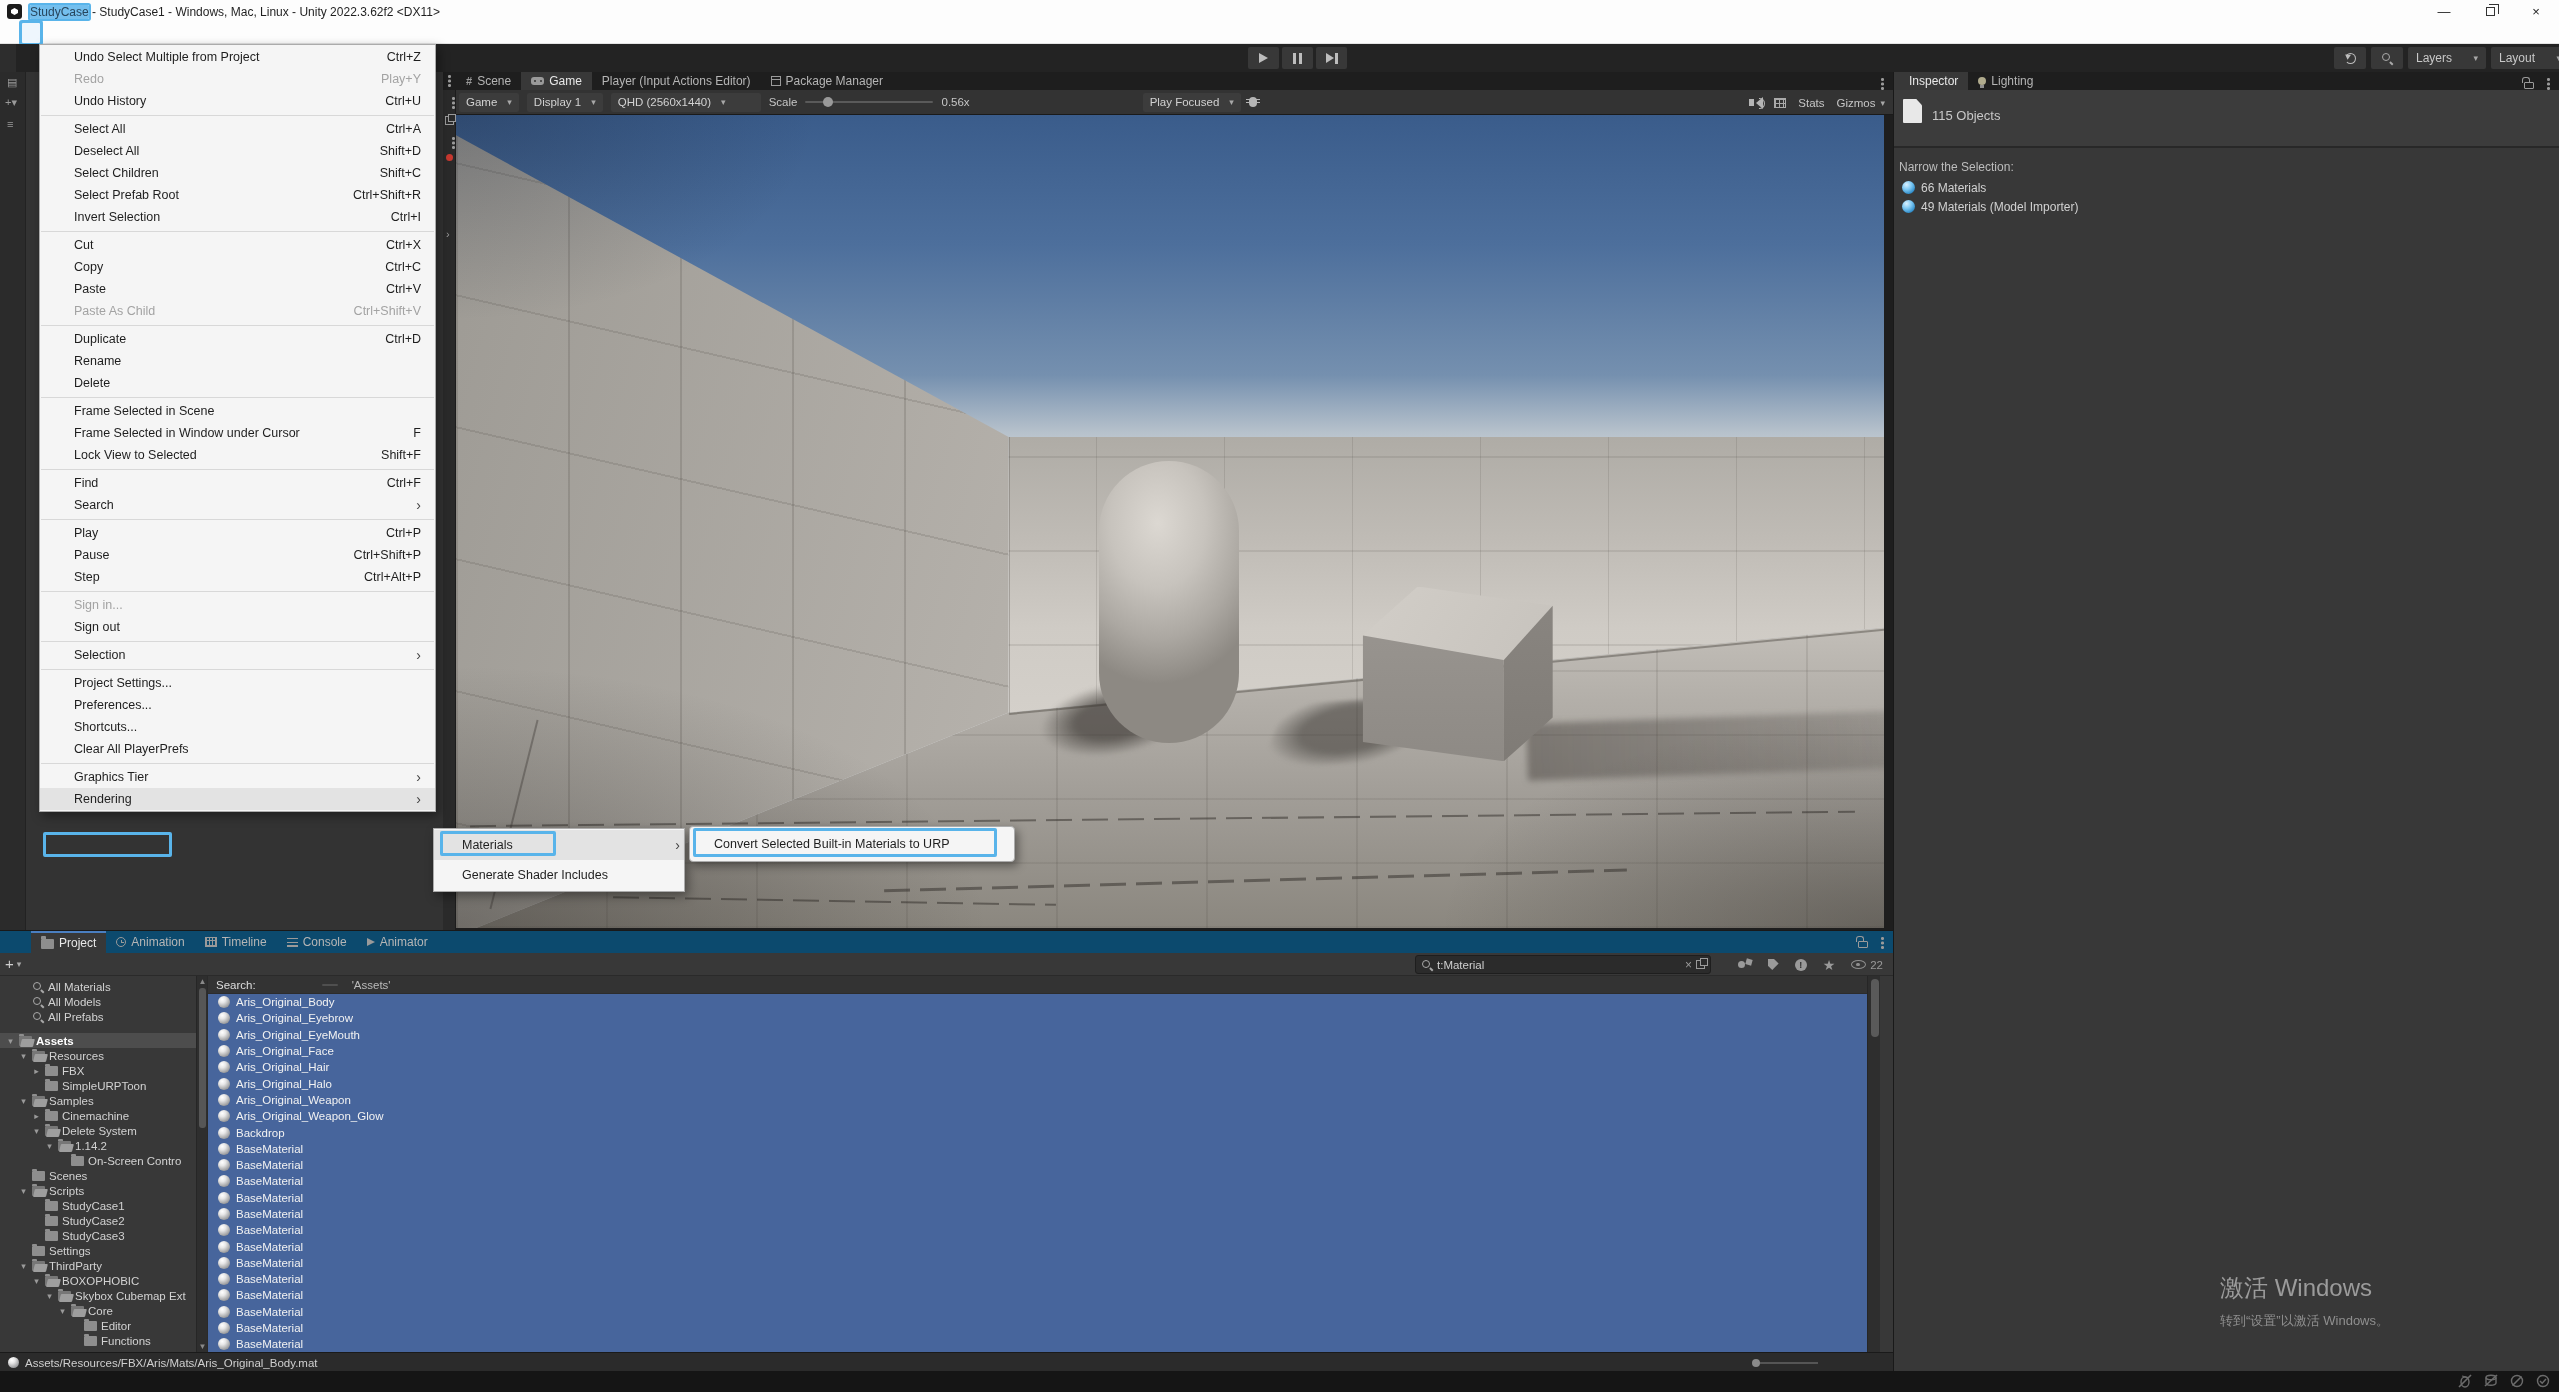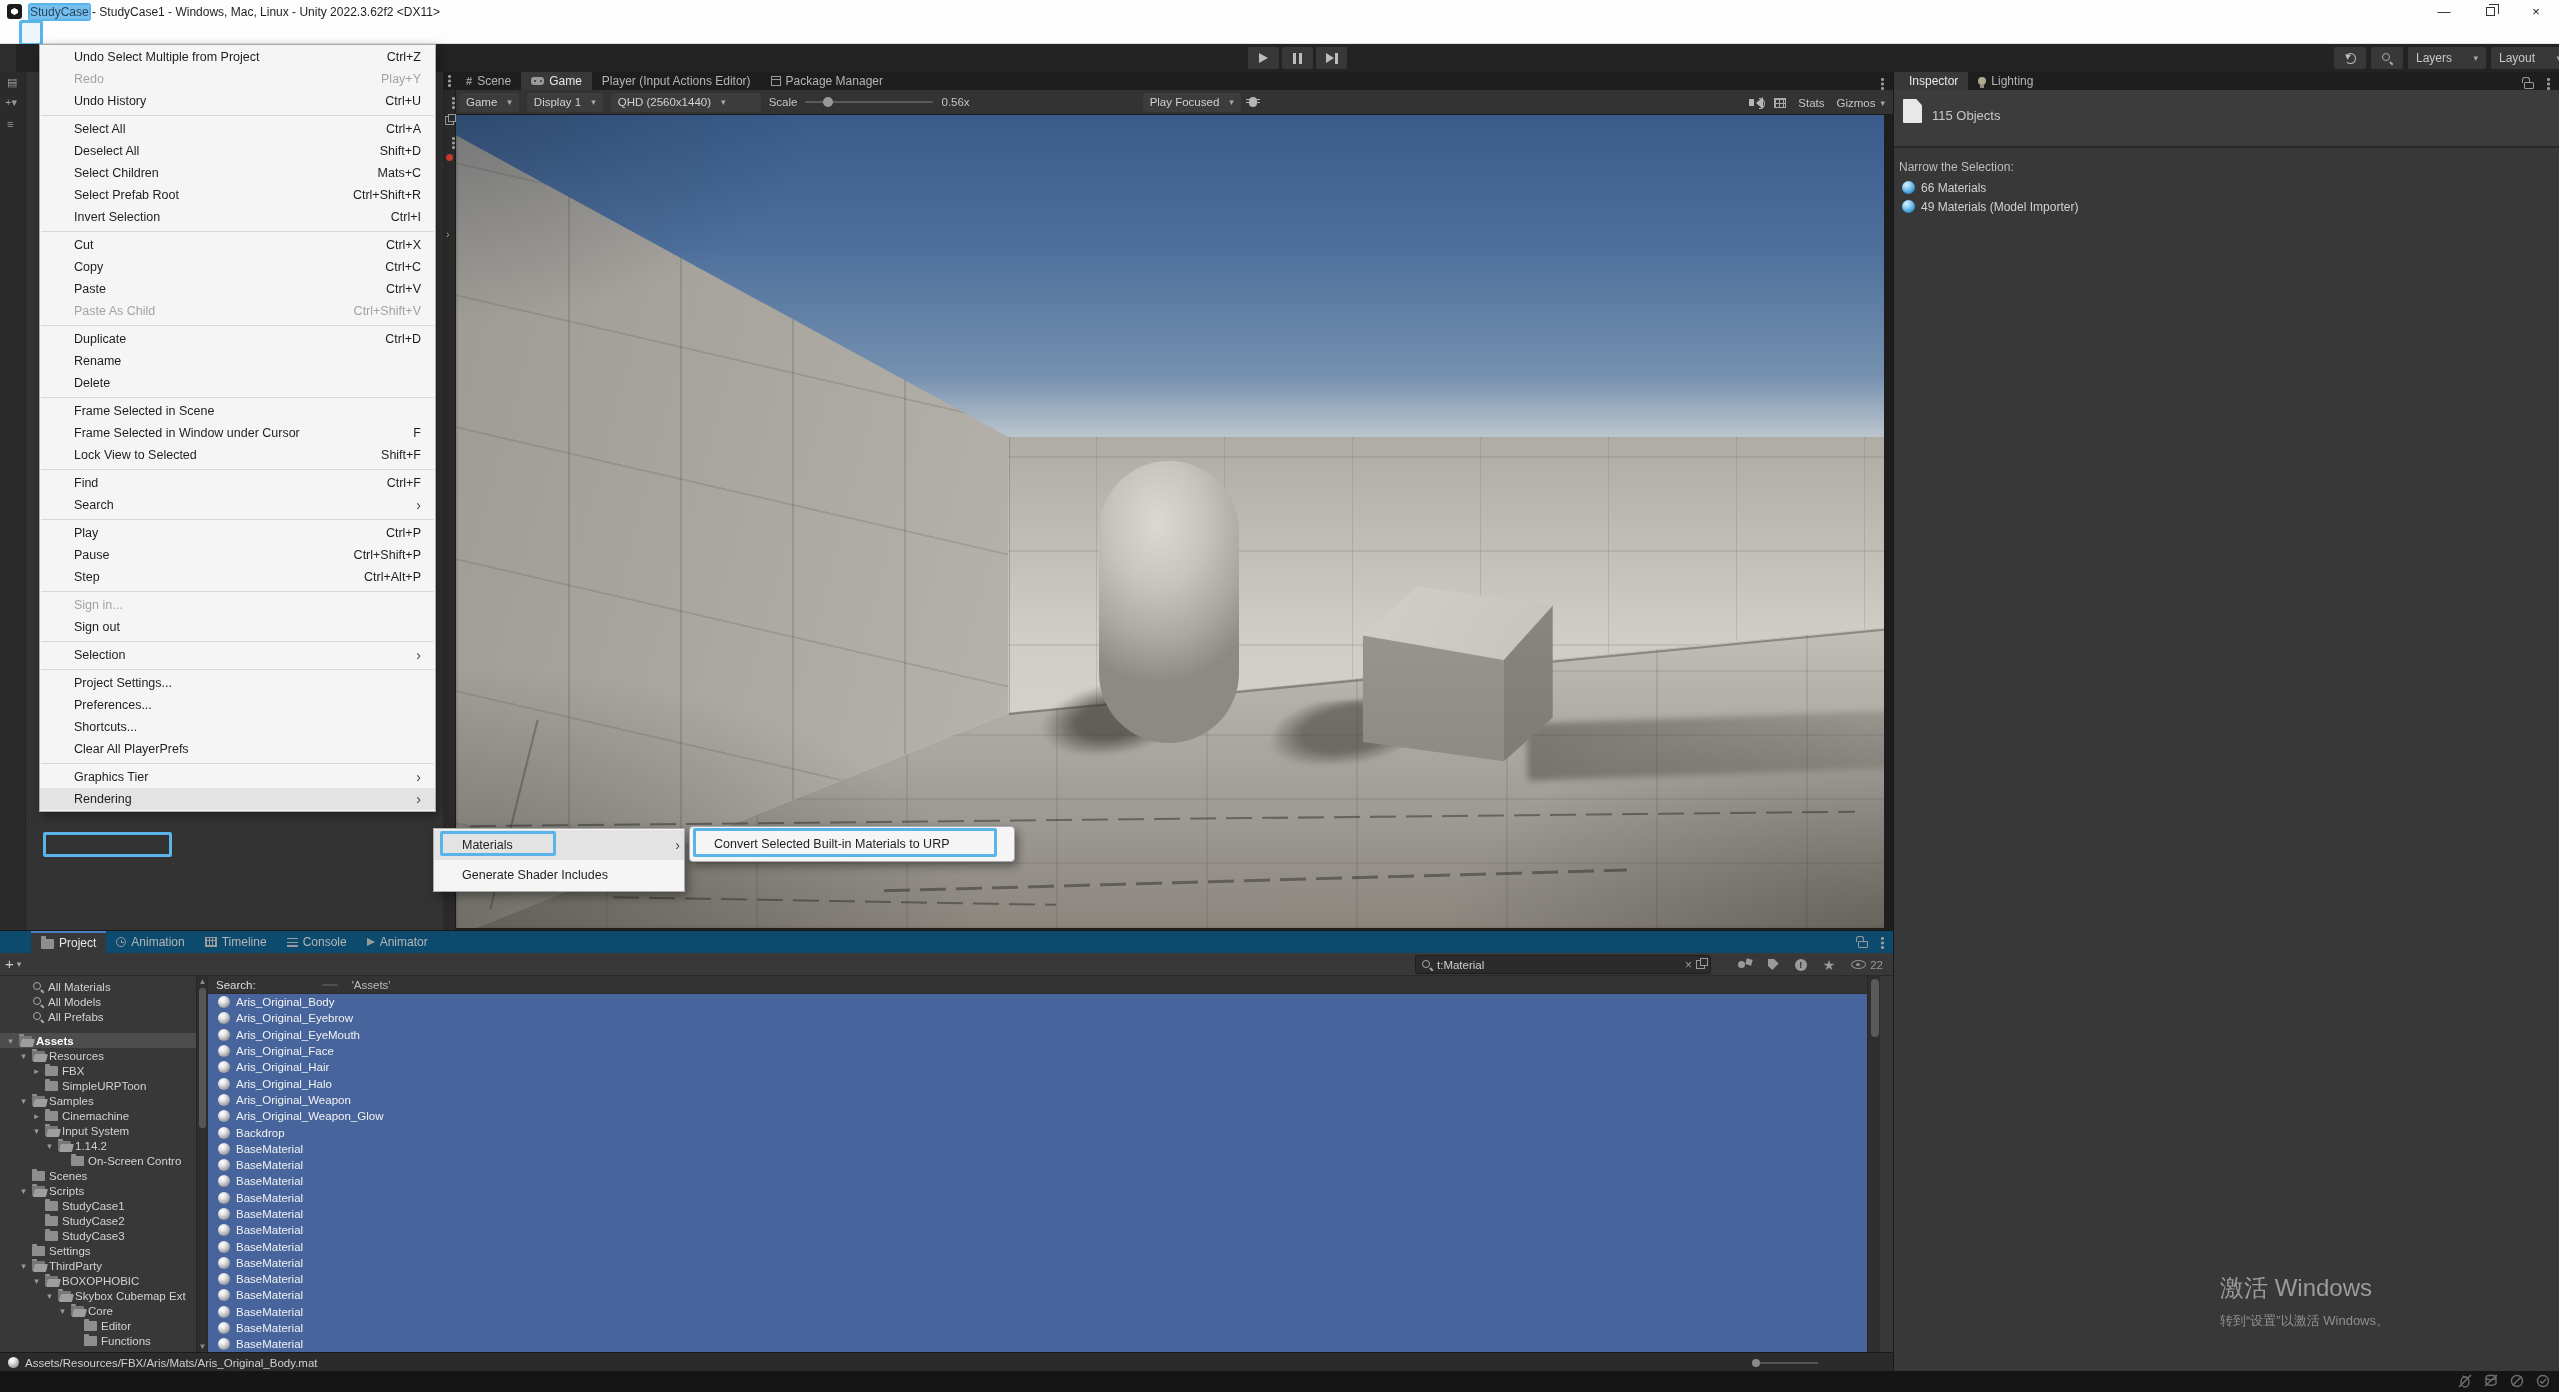--- a/index.html
+++ b/index.html
@@ -576,21 +576,21 @@
             <span class="t-label">Samples</span>
           </div>
           <div class="tree-row" style="--d: 2;">
             <span class="t-arrow ar-right"></span>
             <span class="ic-folder"></span>
             <span class="t-label">Cinemachine</span>
           </div>
           <div class="tree-row" style="--d: 2;">
             <span class="t-arrow ar-down"></span>
             <span class="ic-folder-open"></span>
-            <span class="t-label">Input System</span>
+            <span class="t-label">Delete System</span>
           </div>
           <div class="tree-row" style="--d: 3;">
             <span class="t-arrow ar-down"></span>
             <span class="ic-folder-open"></span>
             <span class="t-label">1.14.2</span>
           </div>
           <div class="tree-row" style="--d: 4;">
             <span class="t-arrow ar-none"></span>
             <span class="ic-folder"></span>
             <span class="t-label">On-Screen Contro</span>
@@ -823,21 +823,21 @@
         <span class="mi-shortcut">Ctrl+A</span>
 
       </div>
       <div class="menu-row">
         <span class="mi-label">Deselect All</span>
         <span class="mi-shortcut">Shift+D</span>
 
       </div>
       <div class="menu-row">
         <span class="mi-label">Select Children</span>
-        <span class="mi-shortcut">Mats+C</span>
+        <span class="mi-shortcut">Shift+C</span>
 
       </div>
       <div class="menu-row">
         <span class="mi-label">Select Prefab Root</span>
         <span class="mi-shortcut">Ctrl+Shift+R</span>
 
       </div>
       <div class="menu-row">
         <span class="mi-label">Invert Selection</span>
         <span class="mi-shortcut">Ctrl+I</span>

